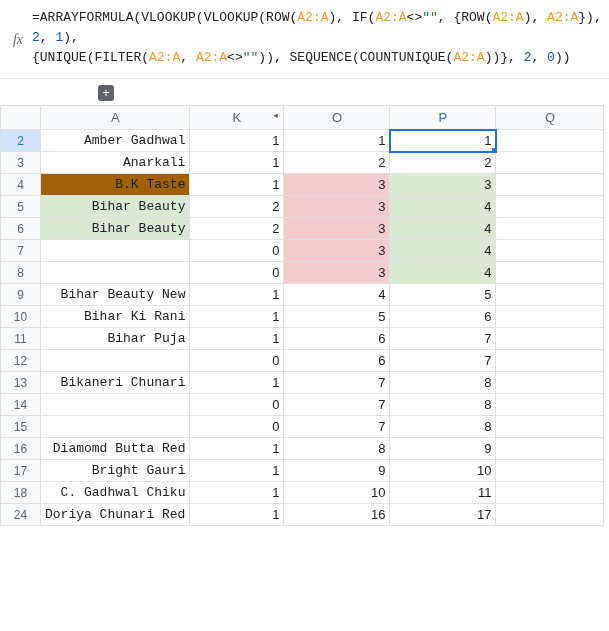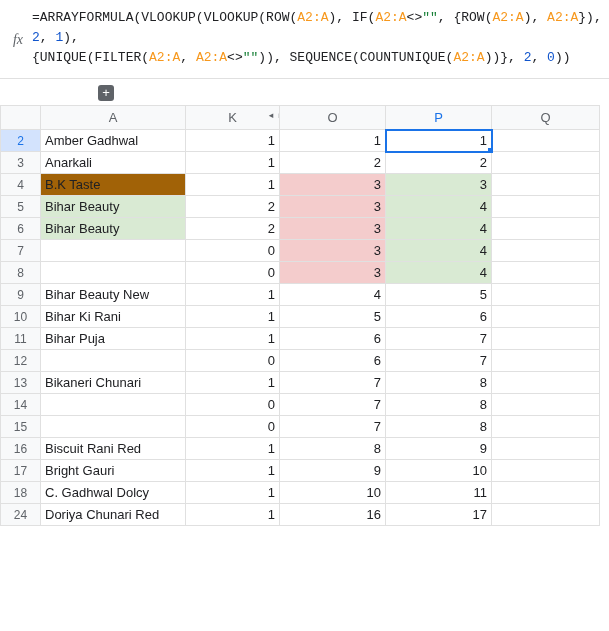--- a/index.html
+++ b/index.html
@@ -92,21 +92,21 @@
     font-weight: normal;
     text-align: center;
     font-size: 12px;
   }
   tbody th.rowhdr.sel {
     background: #d3e3fd;
     color: #1a73e8;
   }
   thead th.sel { color: #1a73e8; }
 
-  td.txt { text-align: left; }
+  td.txt { text-align: right; font-family: Liberation Mono, monospace; }
   td.num { text-align: right; }
 
   td.hl-blue  { background: #a16207; }
   td.hl-green { background: #d9ead3; }
   td.hl-red   { background: #f4cccc; }
 
   td.active {
     outline: 2px solid #1a73e8;
     outline-offset: -1px;
     position: relative;
@@ -276,37 +276,37 @@
         <tr>
           <th class="rowhdr">15</th>
           <td class="txt"></td>
           <td class="num">0</td>
           <td class="num">7</td>
           <td class="num">8</td>
           <td class="num"></td>
         </tr>
         <tr>
           <th class="rowhdr">16</th>
-          <td class="txt">Biscuit Rani Red</td>
+          <td class="txt">Diamomd Butta Red</td>
           <td class="num">1</td>
           <td class="num">8</td>
           <td class="num">9</td>
           <td class="num"></td>
         </tr>
         <tr>
           <th class="rowhdr">17</th>
           <td class="txt">Bright Gauri</td>
           <td class="num">1</td>
           <td class="num">9</td>
           <td class="num">10</td>
           <td class="num"></td>
         </tr>
         <tr>
           <th class="rowhdr">18</th>
-          <td class="txt">C. Gadhwal Dolcy</td>
+          <td class="txt">C. Gadhwal Chiku</td>
           <td class="num">1</td>
           <td class="num">10</td>
           <td class="num">11</td>
           <td class="num"></td>
         </tr>
         <tr>
           <th class="rowhdr">24</th>
           <td class="txt">Doriya Chunari Red</td>
           <td class="num">1</td>
           <td class="num">16</td>

